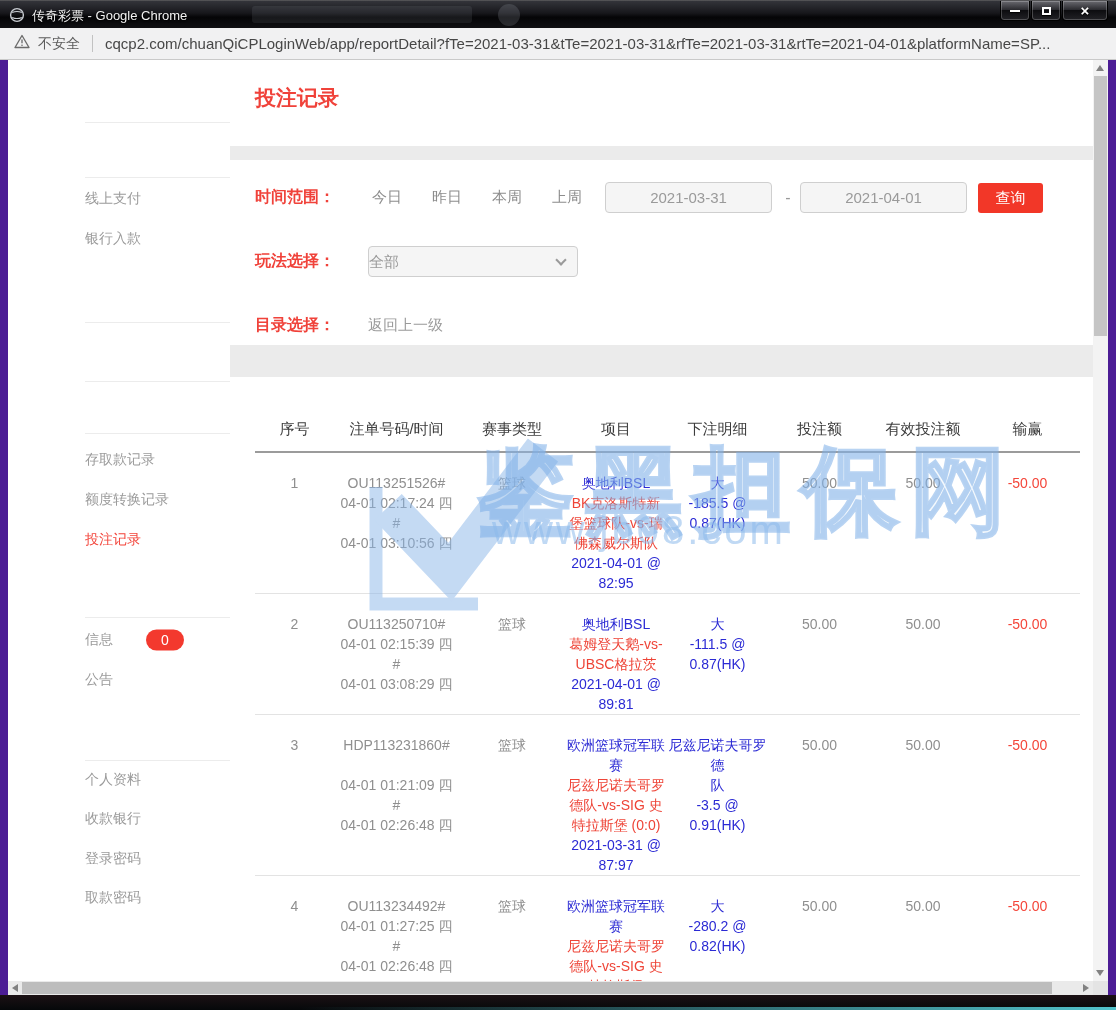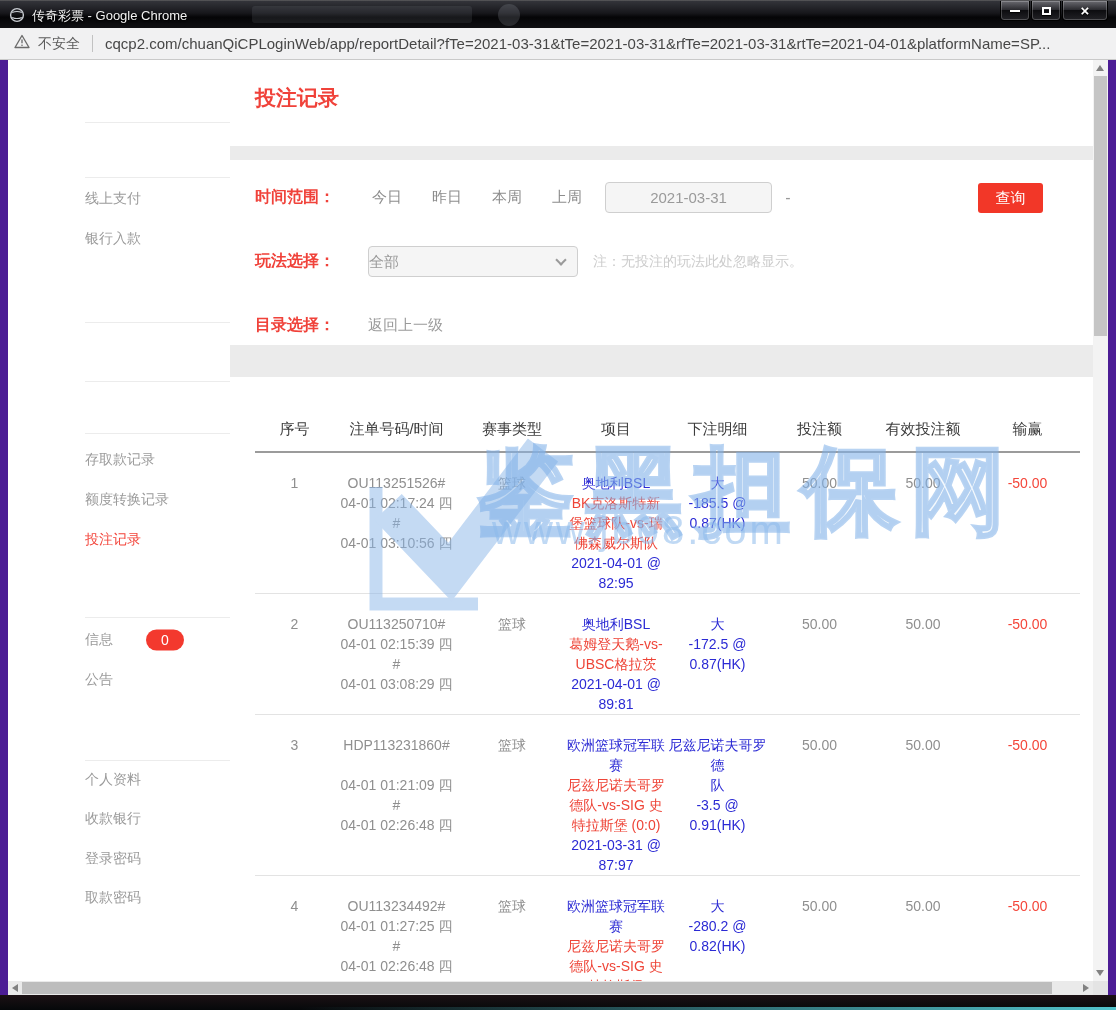--- a/index.html
+++ b/index.html
@@ -220,28 +220,28 @@
 
       <div class="f-label" style="top:122px">时间范围：</div>
       <div class="quick" style="left:140px">
         <span>今日</span>
         <span>昨日</span>
         <span>本周</span>
         <span>上周</span>
       </div>
       <div class="dinput" style="left:375px">2021-03-31</div>
       <div class="ddash">-</div>
+      <div class="dinput" style="left:570px">2021-04-01</div>
       <div class="btn-search">查询</div>
 
       <div class="f-label" style="top:186px">玩法选择：</div>
       <div class="select">
         <span class="sel-val">全部</span>
         <span class="chev"></span>
       </div>
-      <div class="f-note">注：无投注的玩法此处忽略显示。</div>
 
       <div class="f-label" style="top:250px">目录选择：</div>
       <div class="dir-link">返回上一级</div>
 
       <div class="band band2"></div>
 
       <table class="bets">
         <colgroup>
           <col style="width:79px">
             <col style="width:125px">
@@ -297,21 +297,21 @@
                 <div>04-01 03:08:29 四</div>
             </td>
             <td class="c-gray">篮球</td>
             <td>
               <div class="blue">奥地利BSL</div>
               <div class="redtx">葛姆登天鹅-vs-UBSC格拉茨</div>
               <div class="blue">2021-04-01 @ 89:81</div>
             </td>
             <td class="blue">
               <div>大</div>
-                <div>-172.5 @</div>
+                <div>-111.5 @</div>
                 <div>0.87(HK)</div>
             </td>
             <td class="c-gray">50.00</td>
             <td class="c-gray">50.00</td>
             <td class="neg">-50.00</td>
           </tr>
           <tr class="h128">
             <td class="c-gray">3</td>
             <td class="c-gray">
               <div>HDP113231860#</div>

